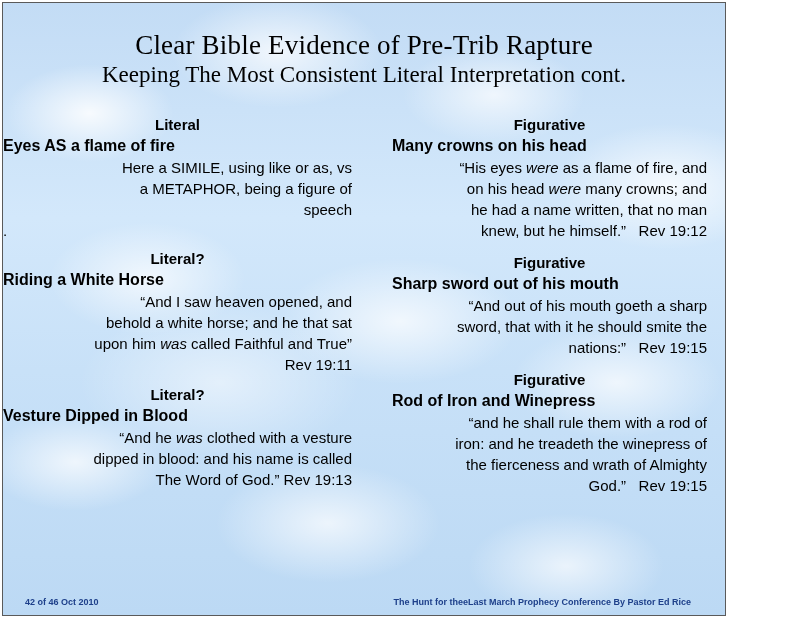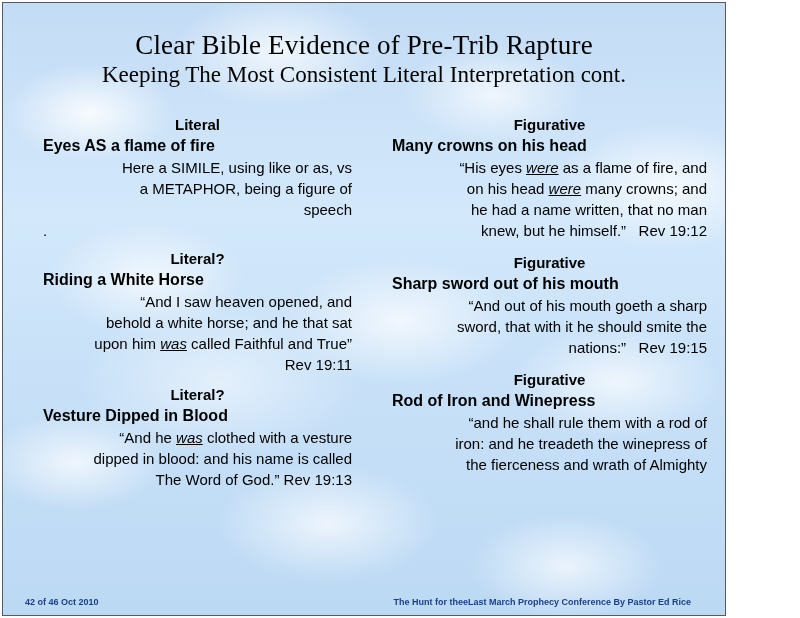--- a/index.html
+++ b/index.html
@@ -56,21 +56,20 @@
     top: 112px;
     left: 0;
     right: 0;
     display: flex;
   }
   .col {
     width: 50%;
     box-sizing: border-box;
   }
   .col-left {
-    padding-left: 40px;
     padding-right: 12px;
   }
   .col-right {
     padding-left: 28px;
     padding-right: 18px;
   }
   .block {
     margin-bottom: 6px;
   }
   .block-kind {
@@ -89,21 +88,20 @@
     margin-bottom: 1px;
   }
   .block-body {
     font-size: 15px;
     line-height: 21px;
     color: #000;
     text-align: right;
   }
   .block-body em {
     font-style: italic;
-    text-decoration: underline;
   }
   .spacer-dot {
     font-size: 15px;
     line-height: 21px;
     height: 21px;
   }
   .left-b1 { margin-bottom: 0; }
   .left-b2 { margin-top: 8px; }
   .left-b3 { margin-top: 10px; }
   .right-b2 { margin-top: 12px; }
@@ -201,20 +199,21 @@
         </div>
       </div>
 
       <div class="block right-b3">
         <div class="block-kind">Figurative</div>
         <div class="block-head">Rod of Iron and Winepress</div>
         <div class="block-body">
           <div>“and he shall rule them with a rod of</div>
           <div>iron: and he treadeth the winepress of</div>
           <div>the fierceness and wrath of Almighty</div>
+          <div class="nbsp-pad">God.”   Rev 19:15</div>
         </div>
       </div>
 
     </div>
 
   </div>
 
   <div class="footer">
     <div class="footer-left">42 of 46 Oct 2010</div>
     <div class="footer-right">The Hunt for theeLast March Prophecy Conference By Pastor Ed Rice</div>

